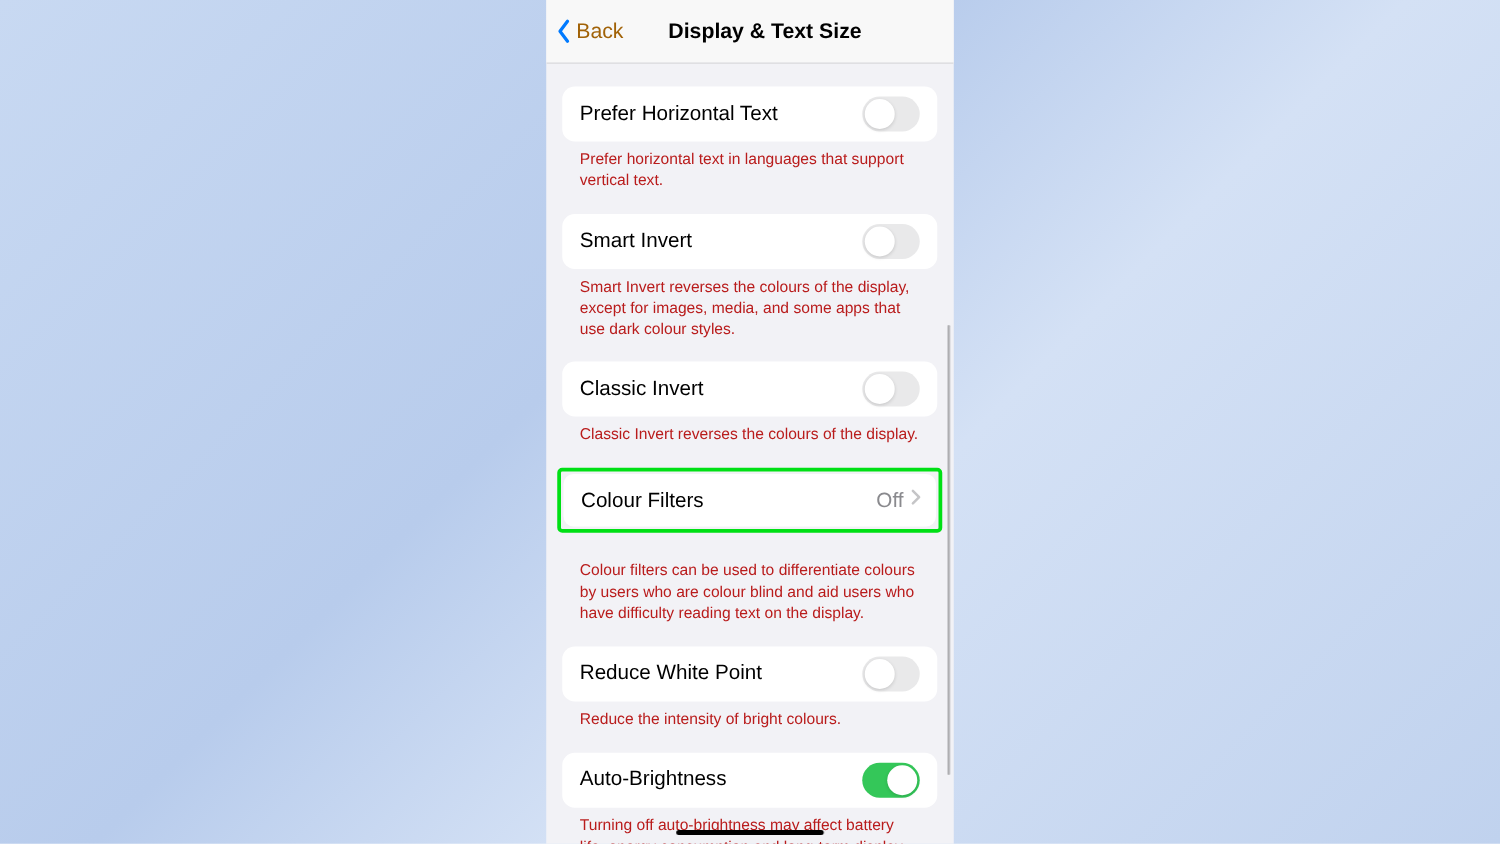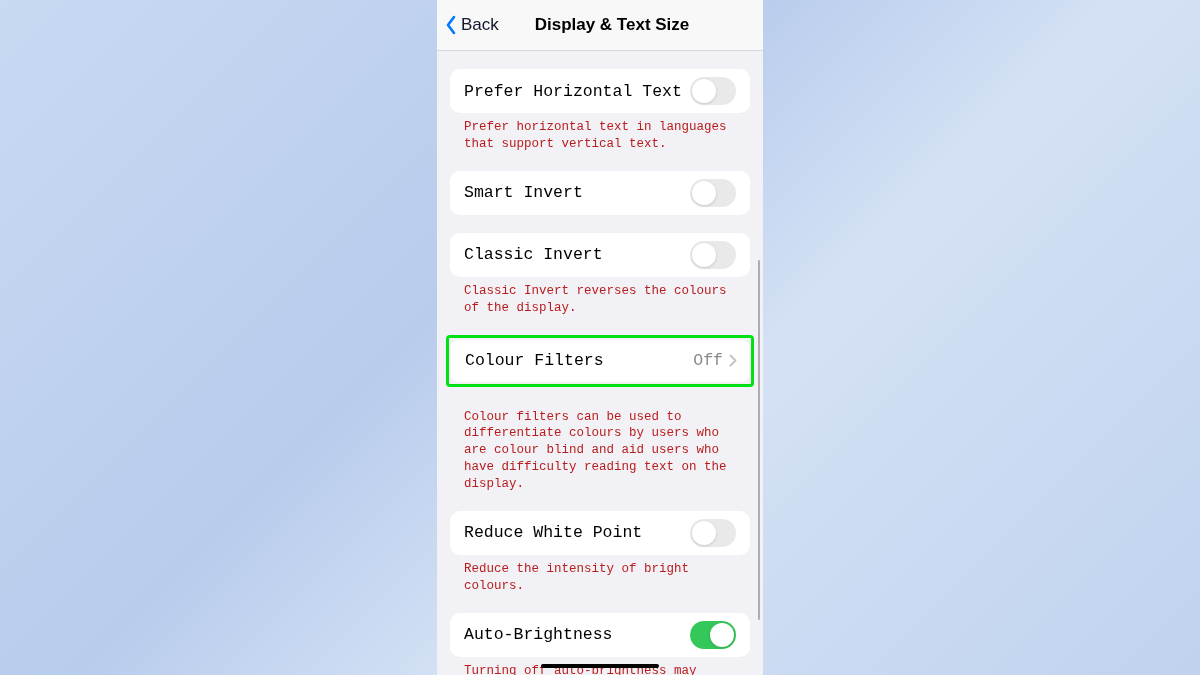--- a/index.html
+++ b/index.html
@@ -26,41 +26,41 @@
     position: relative;
     display: flex;
     align-items: center;
     justify-content: center;
   }
   .back-btn {
     position: absolute;
     left: 8px;
     display: flex;
     align-items: center;
-    color: #0f172a;
+    color: #a16207;
     font-size: 17px;
     cursor: pointer;
   }
   .chevron-left {
     width: 12px;
     height: 20px;
     margin-right: 4px;
   }
   .header-title {
     font-size: 17px;
     font-weight: 600;
     color: #000;
     margin-left: 24px;
   }
   .content {
     padding: 0 13px;
     overflow-y: auto;
     height: calc(675px - 51px);
   }
-  .section { margin-top: 18px; font-family: Liberation Mono, monospace; }
+  .section { margin-top: 18px; }
   .section:first-child { margin-top: 18px; }
   .row {
     background: #fff;
     border-radius: 10px;
     height: 44px;
     display: flex;
     align-items: center;
     justify-content: space-between;
     padding: 0 14px;
   }
@@ -97,21 +97,20 @@
     background: #fff;
     border-radius: 10px;
     height: 44px;
     display: flex;
     align-items: center;
     justify-content: space-between;
     padding: 0 12px 0 14px;
   }
   .nav-right {
     display: flex;
-    align-items: center;
     gap: 6px;
   }
   .nav-value {
     font-size: 16.5px;
     color: #8a8a8e;
   }
   .chevron-right {
     width: 8px;
     height: 13px;
     color: #c5c5c7;
@@ -170,20 +169,21 @@
       <div class="caption">Prefer horizontal text in languages that support vertical text.</div>
     </div>
 
     <div class="section">
       <div class="row">
         <span class="row-label">Smart Invert</span>
         <div class="toggle">
             <div class="knob"></div>
           </div>
       </div>
+      <div class="caption">Smart Invert reverses the colours of the display, except for images, media, and some apps that use dark colour styles.</div>
     </div>
 
     <div class="section">
       <div class="row">
         <span class="row-label">Classic Invert</span>
         <div class="toggle">
             <div class="knob"></div>
           </div>
       </div>
       <div class="caption">Classic Invert reverses the colours of the display.</div>

